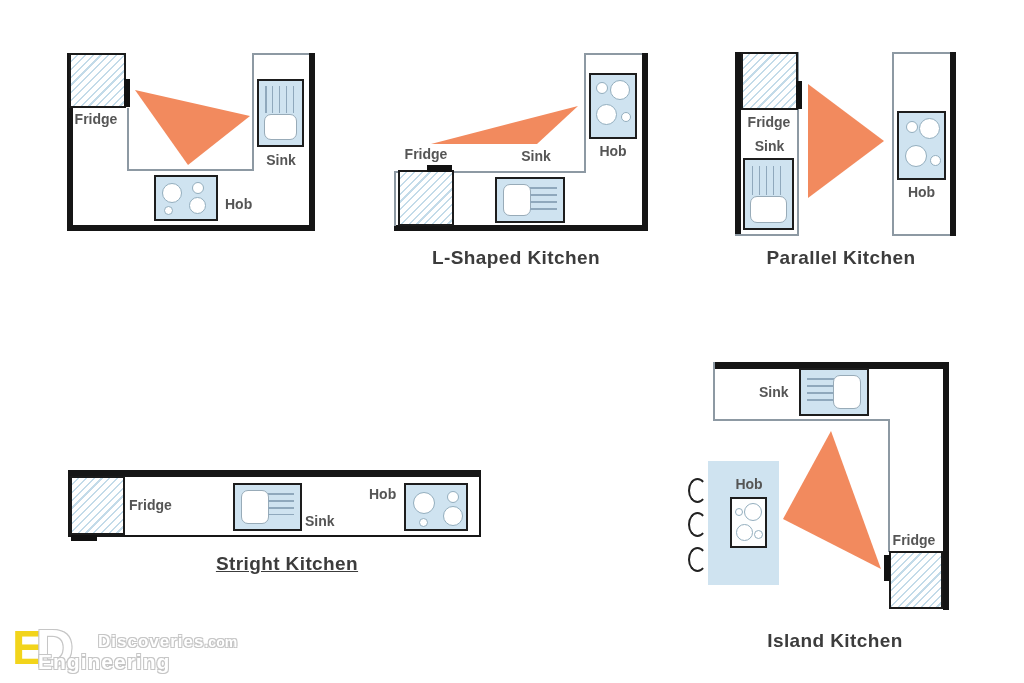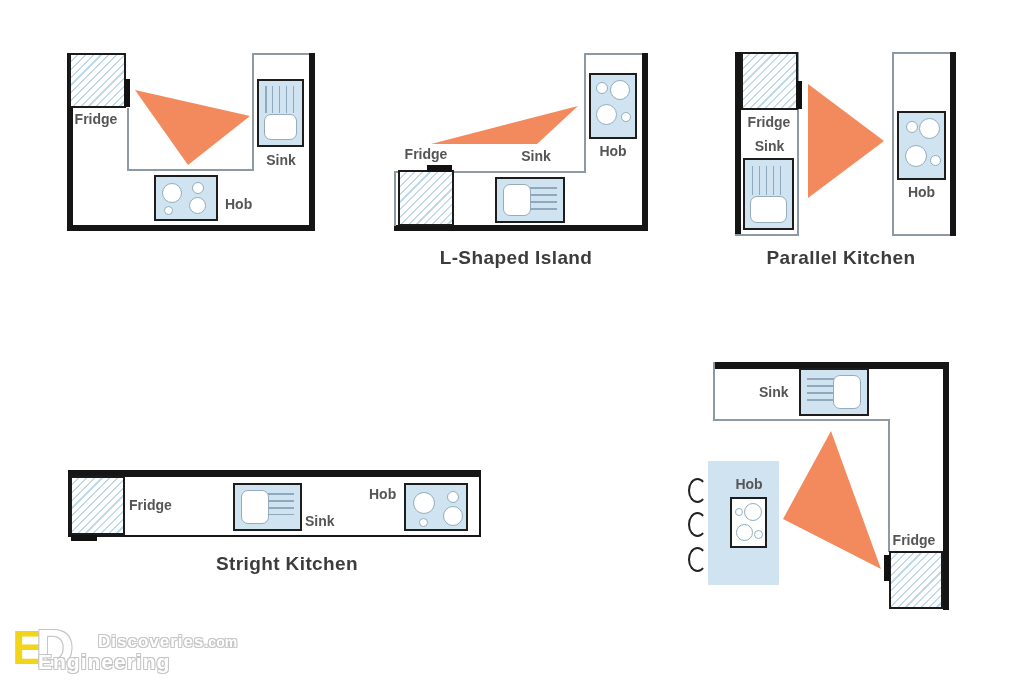--- a/index.html
+++ b/index.html
@@ -97,21 +97,21 @@
     <div class="label c" style="left:126px;top:108px;width:50px;">Sink</div>
 
     <div class="appliance" style="left:204px;top:33px;width:48px;height:66px;">
       <div class="circ" style="left:5px;top:7px;width:12px;height:12px;"></div>
       <div class="circ" style="left:19px;top:5px;width:20px;height:20px;"></div>
       <div class="circ" style="left:5px;top:29px;width:21px;height:21px;"></div>
       <div class="circ" style="left:30px;top:37px;width:10px;height:10px;"></div>
     </div>
     <div class="label c" style="left:205px;top:103px;width:46px;">Hob</div>
 
-    <div class="title" style="left:0px;top:207px;width:262px;">L-Shaped Island</div>
+    <div class="title" style="left:0px;top:207px;width:262px;">L-Shaped Kitchen</div>
   </div>
 
   <div class="diagram" style="left:720px;top:40px;width:250px;height:240px;">
     <div class="wall" style="left:15px;top:12px;width:6px;height:184px;"></div>
     <div class="tline" style="left:77px;top:12px;width:2px;height:184px;"></div>
     <div class="tline" style="left:15px;top:194px;width:64px;height:2px;"></div>
 
     <div class="hatch" style="left:21px;top:12px;width:57px;height:58px;"></div>
     <div class="handle" style="left:76px;top:41px;width:6px;height:28px;"></div>
     <div class="label c" style="left:18px;top:74px;width:62px;">Fridge</div>
@@ -156,21 +156,21 @@
     <div class="label" style="left:250px;top:58px;">Sink</div>
 
     <div class="label" style="left:314px;top:31px;">Hob</div>
     <div class="appliance" style="left:349px;top:28px;width:64px;height:48px;">
       <div class="circ" style="left:7px;top:7px;width:22px;height:22px;"></div>
       <div class="circ" style="left:41px;top:6px;width:12px;height:12px;"></div>
       <div class="circ" style="left:13px;top:33px;width:9px;height:9px;"></div>
       <div class="circ" style="left:37px;top:21px;width:20px;height:20px;"></div>
     </div>
 
-    <div class="title" style="left:12px;top:98px;width:440px;">Stright Kitchen</div>
+    <div class="title" style="left:12px;top:98px;width:440px;text-decoration:underline;">Stright Kitchen</div>
   </div>
 
   <div class="diagram" style="left:655px;top:350px;width:330px;height:315px;">
     <div class="wall" style="left:58px;top:12px;width:236px;height:7px;"></div>
     <div class="wall" style="left:288px;top:12px;width:6px;height:248px;"></div>
     <div class="tline" style="left:58px;top:12px;width:2px;height:59px;"></div>
     <div class="tline" style="left:58px;top:69px;width:177px;height:2px;"></div>
     <div class="tline" style="left:233px;top:69px;width:2px;height:133px;"></div>
 
     <div class="label" style="left:104px;top:34px;">Sink</div>
@@ -192,20 +192,21 @@
     <div class="appliance hob-inner-white" style="left:75px;top:147px;width:37px;height:51px;border-width:2px;">
       <div class="circ" style="left:3px;top:9px;width:8px;height:8px;"></div>
       <div class="circ" style="left:12px;top:4px;width:18px;height:18px;"></div>
       <div class="circ" style="left:4px;top:25px;width:17px;height:17px;"></div>
       <div class="circ" style="left:22px;top:31px;width:9px;height:9px;"></div>
     </div>
     <div class="stool" style="left:33px;top:128px;"></div>
     <div class="stool" style="left:33px;top:162px;"></div>
     <div class="stool" style="left:33px;top:197px;"></div>
 
+    <div class="title" style="left:15px;top:280px;width:330px;">Island Kitchen</div>
   </div>
 
   <div class="logo">
     <span class="logo-e">E</span>
     <span class="logo-d outline-txt">D</span>
     <span class="logo-t1 outline-txt"><span>Discoveries</span><span class="suffix">.com</span></span>
     <span class="logo-t2 outline-txt">Engineering</span>
   </div>
 
 </div>

